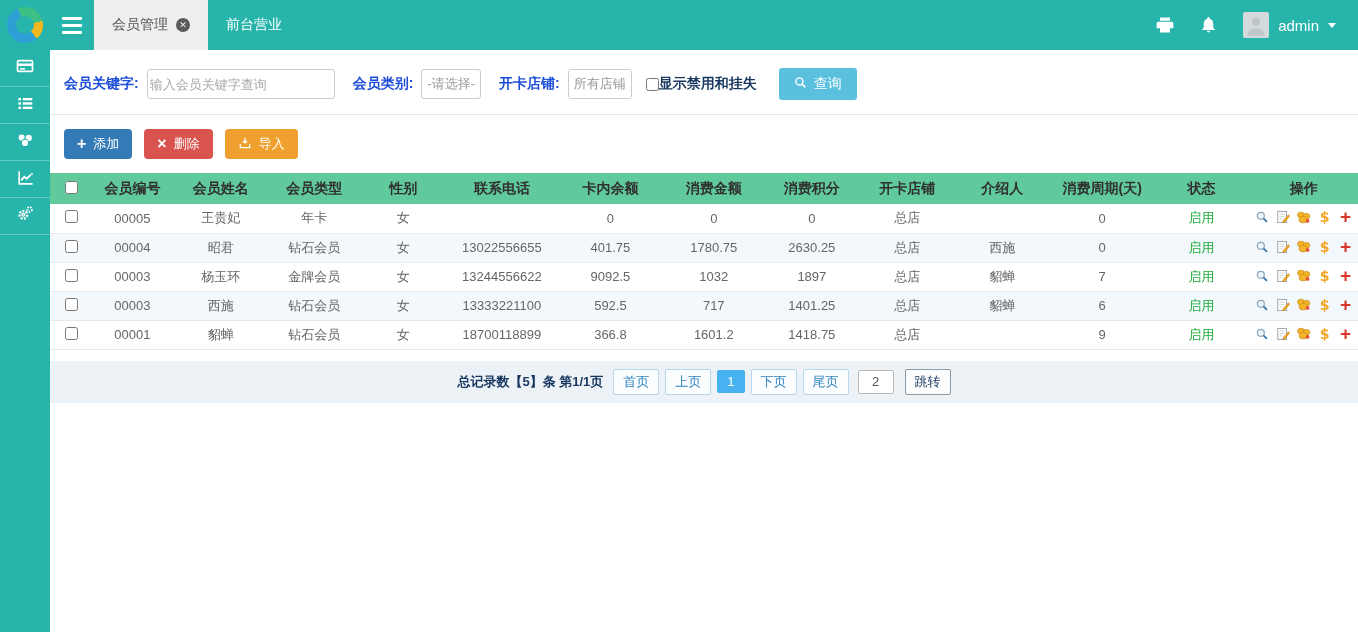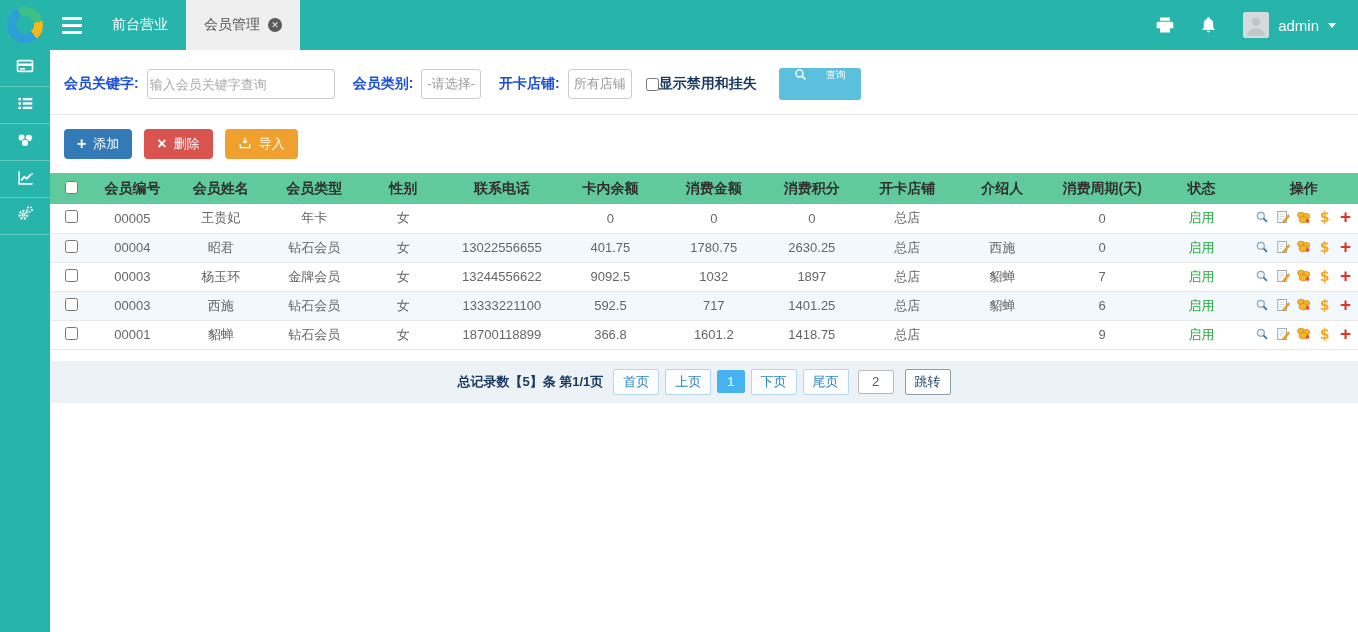--- a/index.html
+++ b/index.html
@@ -70,21 +70,21 @@
     height: 30px; border: 1px solid #ccc; border-radius: 3px; background: #fff;
     color: #999; font-size: 13px; display: inline-flex; align-items: center;
     padding: 0 5px; cursor: pointer; white-space: nowrap;
   }
   .chk-wrap { display: flex; align-items: center; margin-left: 14px; cursor: pointer; }
   .chk-wrap input { width: 13px; height: 13px; }
   .chk-label { font-weight: bold; color: #17375e; }
   .search-btn {
     margin-left: 22px; height: 32px; padding: 0 15px;
     background: #5bc0de; color: #fff; border: none; border-radius: 3px;
-    font-size: 10px; display: inline-flex; gap: 19px; cursor: pointer;
+    font-size: 14px; display: inline-flex; align-items: center; gap: 7px; cursor: pointer;
     font-family: "Liberation Sans", sans-serif;
   }
   
   .actions-row { padding: 14px 0 0 14px; display: flex; gap: 12px; }
   .btn {
     height: 30px; padding: 0 13px; border: none; border-radius: 4px;
     color: #fff; font-size: 13px; display: inline-flex; align-items: center; gap: 7px;
     cursor: pointer; font-family: "Liberation Sans", sans-serif;
   }
   .btn-add { background: #337ab7; }
@@ -140,26 +140,26 @@
 
 <div class="topbar">
   <div class="logo-cell">
       <div class="logo"></div>
     </div>
   <div class="hamburger">
       <i></i>
       <i></i>
       <i></i>
     </div>
-  <div class="top-tab">
-    <span>前台营业</span>
-  </div>
   <div class="top-tab active">
     <span>会员管理</span>
     <span class="tab-close">✕</span>
+  </div>
+  <div class="top-tab">
+    <span>前台营业</span>
   </div>
   <div class="topbar-right">
     <span class="top-icon">
       <svg viewBox="0 0 24 24" width="20" height="20">
           <path fill="#fff" d="M6 3h12v4H6zM4 8h16c1.1 0 2 .9 2 2v6h-4v5H6v-5H2v-6c0-1.1.9-2 2-2zm4 9h8v3H8z"></path>
         </svg>
     </span>
     <span class="top-icon">
       <svg viewBox="0 0 24 24" width="19" height="19">
           <path fill="#fff" d="M12 22c1.1 0 2-.9 2-2h-4c0 1.1.9 2 2 2zm6-6v-5c0-3.1-1.6-5.6-4.5-6.3V4c0-.8-.7-1.5-1.5-1.5s-1.5.7-1.5 1.5v.7C7.6 5.4 6 7.9 6 11v5l-2 2v1h16v-1l-2-2z"></path>

